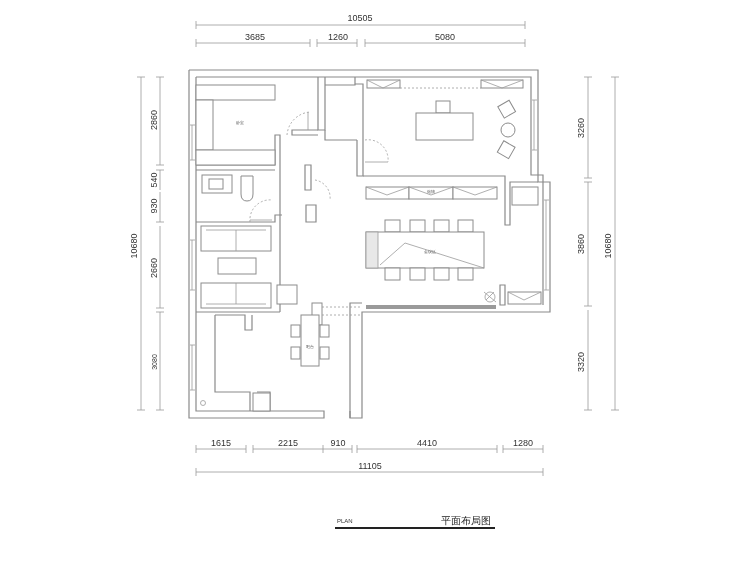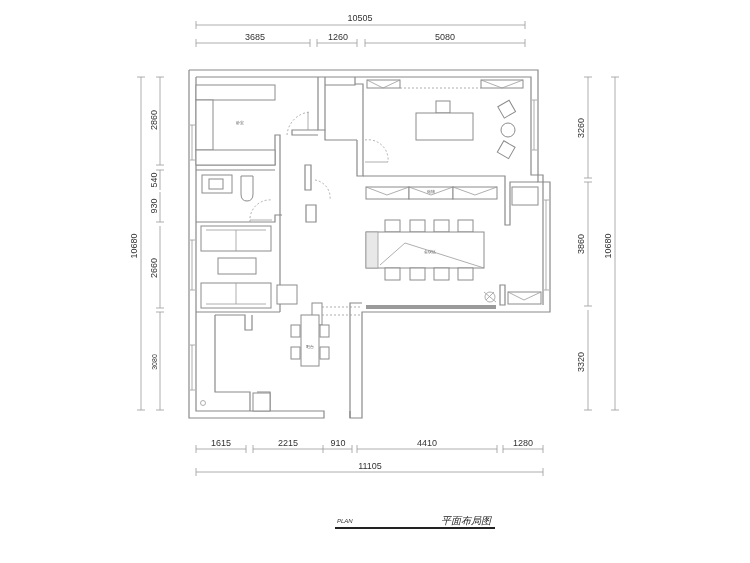--- a/index.html
+++ b/index.html
@@ -5,21 +5,21 @@
   html, body { margin: 0; padding: 0; background: #ffffff; }
   body { width: 750px; height: 563px; overflow: hidden; position: relative; font-family: "Liberation Sans", sans-serif; }
   #plan { position: absolute; left: 0; top: 0; width: 750px; height: 563px; }
   .wall { fill: none; stroke: #8a8a8a; stroke-width: 1.2; }
   .thin { fill: none; stroke: #9a9a9a; stroke-width: 0.8; }
   .furn { fill: #ffffff; stroke: #8c8c8c; stroke-width: 1; }
   .dash { fill: none; stroke: #9a9a9a; stroke-width: 0.8; stroke-dasharray: 2 2; }
   .dim { stroke: #9a9a9a; stroke-width: 0.8; fill: none; }
   .dimtxt { font-family: "Liberation Sans", sans-serif; font-size: 9px; fill: #333333; }
   .roomtxt { font-family: "Liberation Sans", sans-serif; font-size: 4px; fill: #555555; }
-  .titlebar { position: absolute; left: 335px; top: 514px; width: 160px; height: 16px; font-style: italic; }
+  .titlebar { position: absolute; left: 335px; top: 514px; width: 160px; height: 16px; }
   .plan-en { position: absolute; left: 2px; top: 4px; font-size: 6px; color: #333; font-family: "Liberation Sans", sans-serif; }
   .plan-cn { position: absolute; right: 4px; top: 0px; font-size: 10px; color: #222; font-family: "DejaVu Sans", sans-serif; }
   .plan-rule { position: absolute; left: 0; top: 13px; width: 160px; height: 2px; background: #222; }
 </style>
 </head>
 <body>
 
 <svg id="plan" viewBox="0 0 750 563" xmlns="http://www.w3.org/2000/svg">
 
   <g>

